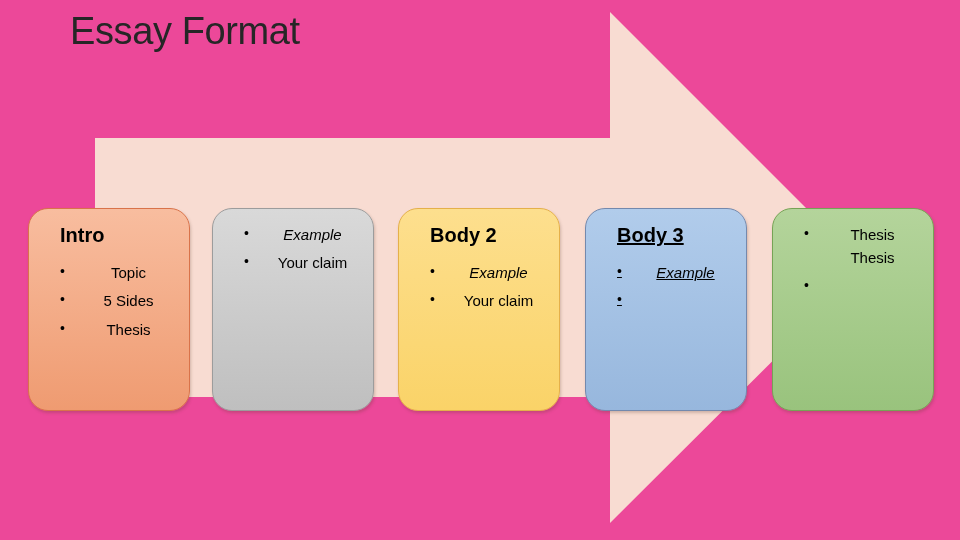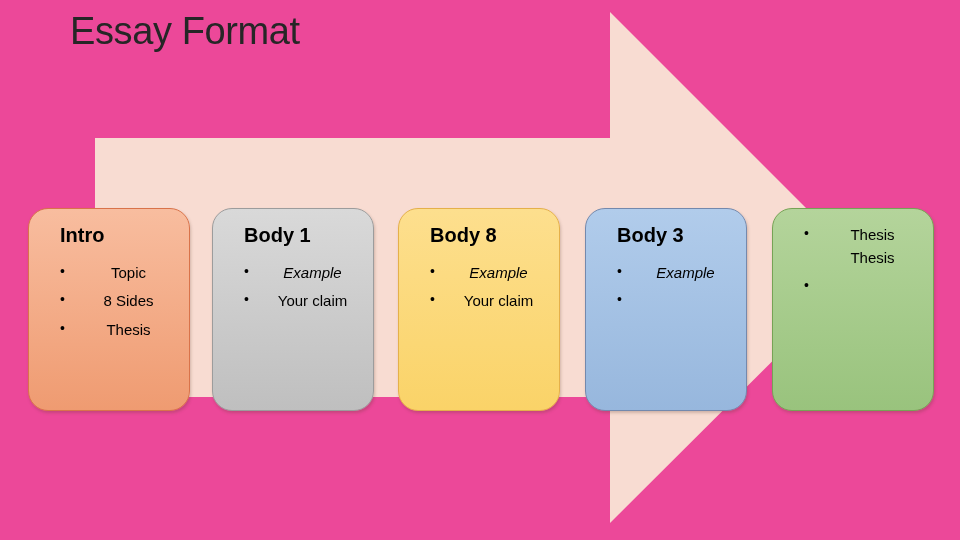--- a/index.html
+++ b/index.html
@@ -87,55 +87,54 @@
   <div class="boxes">
       <div class="box" style="background: linear-gradient(rgb(248, 189, 159), rgb(239, 155, 113)); border-color: rgb(217, 115, 74);">
         <div class="box-header">Intro</div>
         <ul class="bullets">
           <li>
             <span class="dot">•</span>
             <span class="btxt" style="color: rgb(0, 0, 0);"><span>Topic</span></span>
           </li>
           <li>
             <span class="dot">•</span>
-            <span class="btxt" style="color: rgb(0, 0, 0);"><span>8 Sides</span></span>
+            <span class="btxt" style="color: rgb(0, 0, 0);"><span>5 Sides</span></span>
           </li>
           <li>
             <span class="dot">•</span>
             <span class="btxt" style="color: rgb(0, 0, 0);"><span class="b">Thesis</span></span>
           </li>
         </ul>
       </div>
       <div class="box" style="background: linear-gradient(rgb(217, 217, 217), rgb(191, 191, 191)); border-color: rgb(156, 156, 156);">
-        <div class="box-header">Body 1</div>
         <ul class="bullets">
           <li>
             <span class="dot">•</span>
             <span class="btxt" style="color: rgb(0, 0, 0);"><span class="i">Example</span></span>
           </li>
           <li>
             <span class="dot">•</span>
             <span class="btxt" style="color: rgb(0, 0, 0);"><span>Your claim</span></span>
           </li>
         </ul>
       </div>
       <div class="box" style="background: linear-gradient(rgb(253, 223, 142), rgb(250, 211, 104)); border-color: rgb(229, 176, 74);">
-        <div class="box-header">Body 8</div>
+        <div class="box-header">Body 2</div>
         <ul class="bullets">
           <li>
             <span class="dot">•</span>
             <span class="btxt" style="color: rgb(0, 0, 0);"><span class="i">Example</span></span>
           </li>
           <li>
             <span class="dot">•</span>
             <span class="btxt" style="color: rgb(0, 0, 0);"><span>Your claim</span></span>
           </li>
         </ul>
       </div>
-      <div class="box" style="background: linear-gradient(rgb(177, 204, 235), rgb(151, 183, 221)); border-color: rgb(116, 137, 173);">
+      <div class="box" style="background: linear-gradient(rgb(177, 204, 235), rgb(151, 183, 221)); border-color: rgb(116, 137, 173); text-decoration: underline;">
         <div class="box-header">Body 3</div>
         <ul class="bullets">
           <li>
             <span class="dot">•</span>
             <span class="btxt" style="color: rgb(0, 0, 0);"><span class="i">Example</span></span>
           </li>
           <li>
             <span class="dot">•</span>
           </li>
         </ul>

